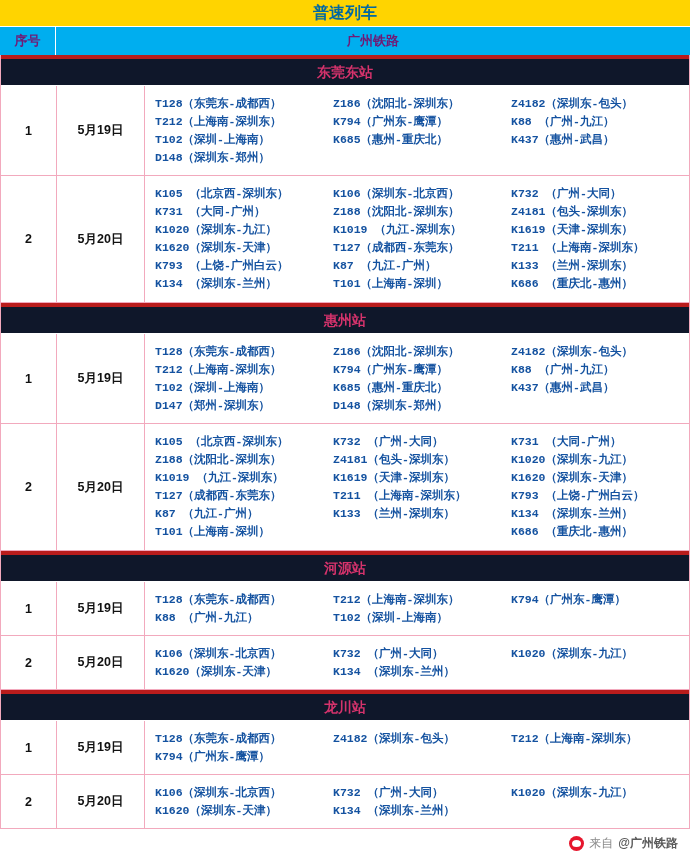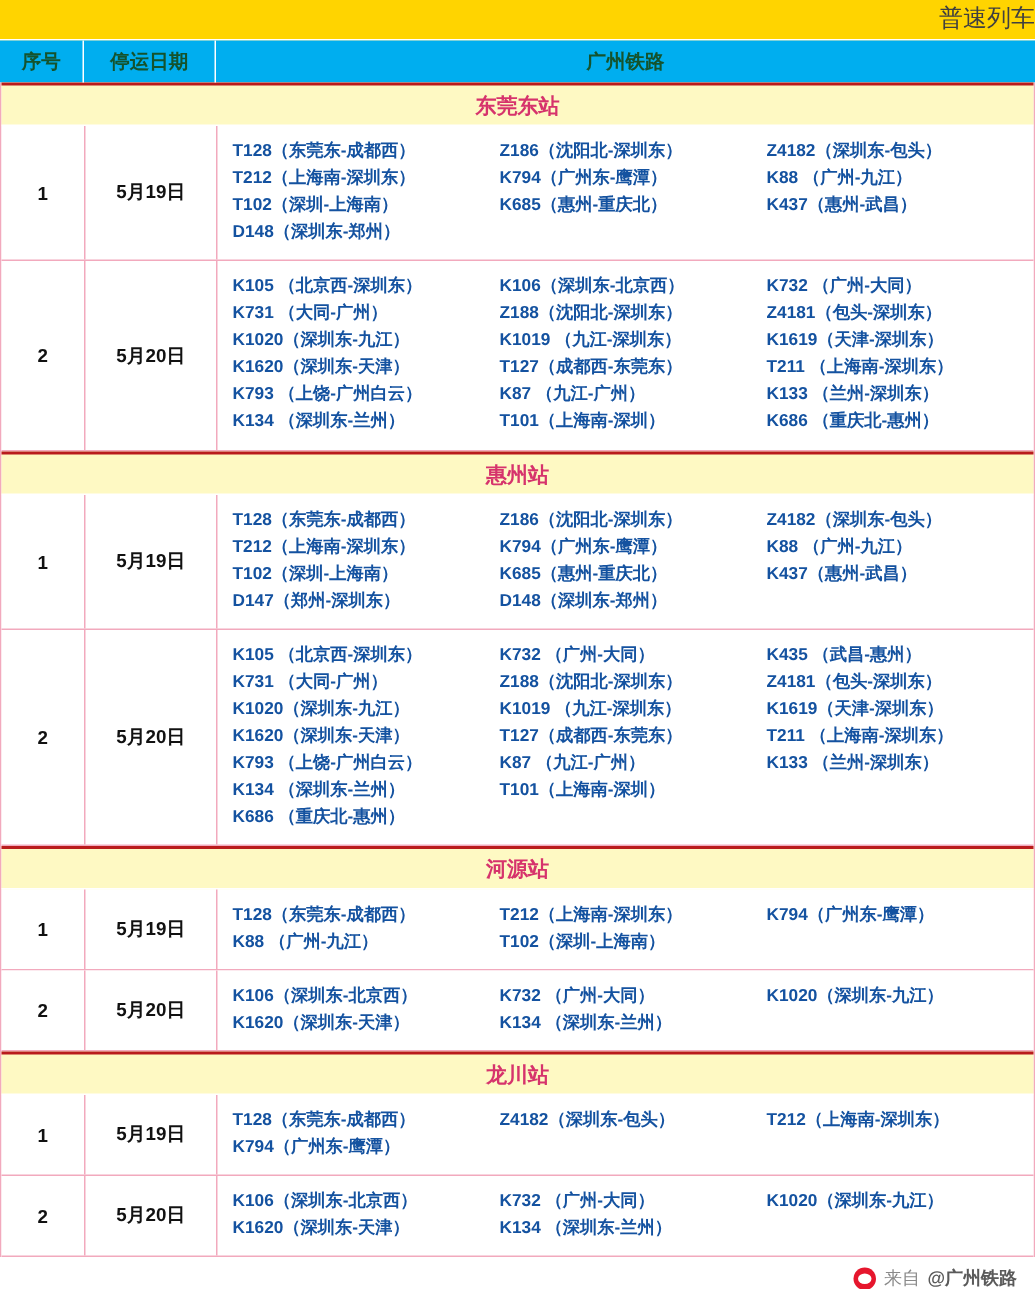--- a/index.html
+++ b/index.html
@@ -13,59 +13,59 @@
     color: #1a1a1a;
     -webkit-font-smoothing: antialiased;
   }
   .sheet {
     width: 690px;
     box-sizing: border-box;
   }
   
   .title-bar {
     background: #ffd400;
-    color: #404040;
+    color: #0369a1;
     font-size: 16px;
-    font-weight: normal;
-    text-align: right;
+    font-weight: bold;
+    text-align: center;
     line-height: 26px;
     height: 26px;
     border-bottom: 1px solid #ffffff;
   }
   
   .header-row {
     display: flex;
     height: 28px;
     background: #00aeef;
-    color: #14532d;
+    color: #701a75;
     font-weight: bold;
     font-size: 13px;
   }
   .header-row > div {
     display: flex;
     align-items: center;
     justify-content: center;
     border-right: 1px solid #ffffff;
     box-sizing: border-box;
   }
   .col-idx { width: 56px; flex: 0 0 56px; }
   .col-date { width: 88px; flex: 0 0 88px; }
   .col-trains { flex: 1 1 auto; border-right: none !important; }
 
   
   .station-band {
-    background: #fef9c3;
+    background: #0f172a;
     color: #d6336c;
     font-weight: bold;
     font-size: 14px;
     text-align: center;
     height: 26px;
     line-height: 26px;
     border-bottom: 1px solid #ffffff;
-    border-top: 2px solid #b91c1c;
+    border-top: 4px solid #b91c1c;
   }
   
   .data-row {
     display: flex;
     border-bottom: 1px solid #f2a9bd;
     background: #ffffff;
     min-height: 48px;
   }
   .data-row > .cell {
     box-sizing: border-box;
@@ -81,20 +81,21 @@
     border-right: none;
     display: block;
     padding: 9px 4px 9px 10px;
     justify-content: flex-start;
   }
   .train-grid {
     display: grid;
     grid-template-columns: 1fr 1fr 1fr;
     column-gap: 4px;
     row-gap: 1px;
+    font-family: Liberation Mono, monospace;
   }
   .train-cell {
     font-size: 11.5px;
     line-height: 17px;
     color: #1452a0;
     white-space: nowrap;
     letter-spacing: 0px;
   }
   .sheet-inner {
     border-left: 1px solid #f2a9bd;
@@ -138,21 +139,20 @@
 </style>
 </head>
 <body>
 
 <div class="sheet">
 
   <div class="title-bar">普速列车</div>
 
   <div class="header-row">
     <div class="col-idx">序号</div>
-    <div class="col-date">停运日期</div>
     <div class="col-trains">广州铁路</div>
   </div>
 
   <div class="sheet-inner" id="sections-root">
       <div class="station-band">东莞东站</div>
       <div class="data-row">
         <div class="cell col-idx">1</div>
         <div class="cell col-date">5月19日</div>
         <div class="cell trains col-trains">
           <div class="train-grid">
@@ -217,21 +217,20 @@
           </div>
         </div>
       </div>
       <div class="data-row">
         <div class="cell col-idx">2</div>
         <div class="cell col-date">5月20日</div>
         <div class="cell trains col-trains">
           <div class="train-grid">
             <div class="train-cell">K105 （北京西-深圳东）</div>
             <div class="train-cell">K732 （广州-大同）</div>
-            <div class="train-cell">K435 （武昌-惠州）</div>
             <div class="train-cell">K731 （大同-广州）</div>
             <div class="train-cell">Z188（沈阳北-深圳东）</div>
             <div class="train-cell">Z4181（包头-深圳东）</div>
             <div class="train-cell">K1020（深圳东-九江）</div>
             <div class="train-cell">K1019 （九江-深圳东）</div>
             <div class="train-cell">K1619（天津-深圳东）</div>
             <div class="train-cell">K1620（深圳东-天津）</div>
             <div class="train-cell">T127（成都西-东莞东）</div>
             <div class="train-cell">T211 （上海南-深圳东）</div>
             <div class="train-cell">K793 （上饶-广州白云）</div>

